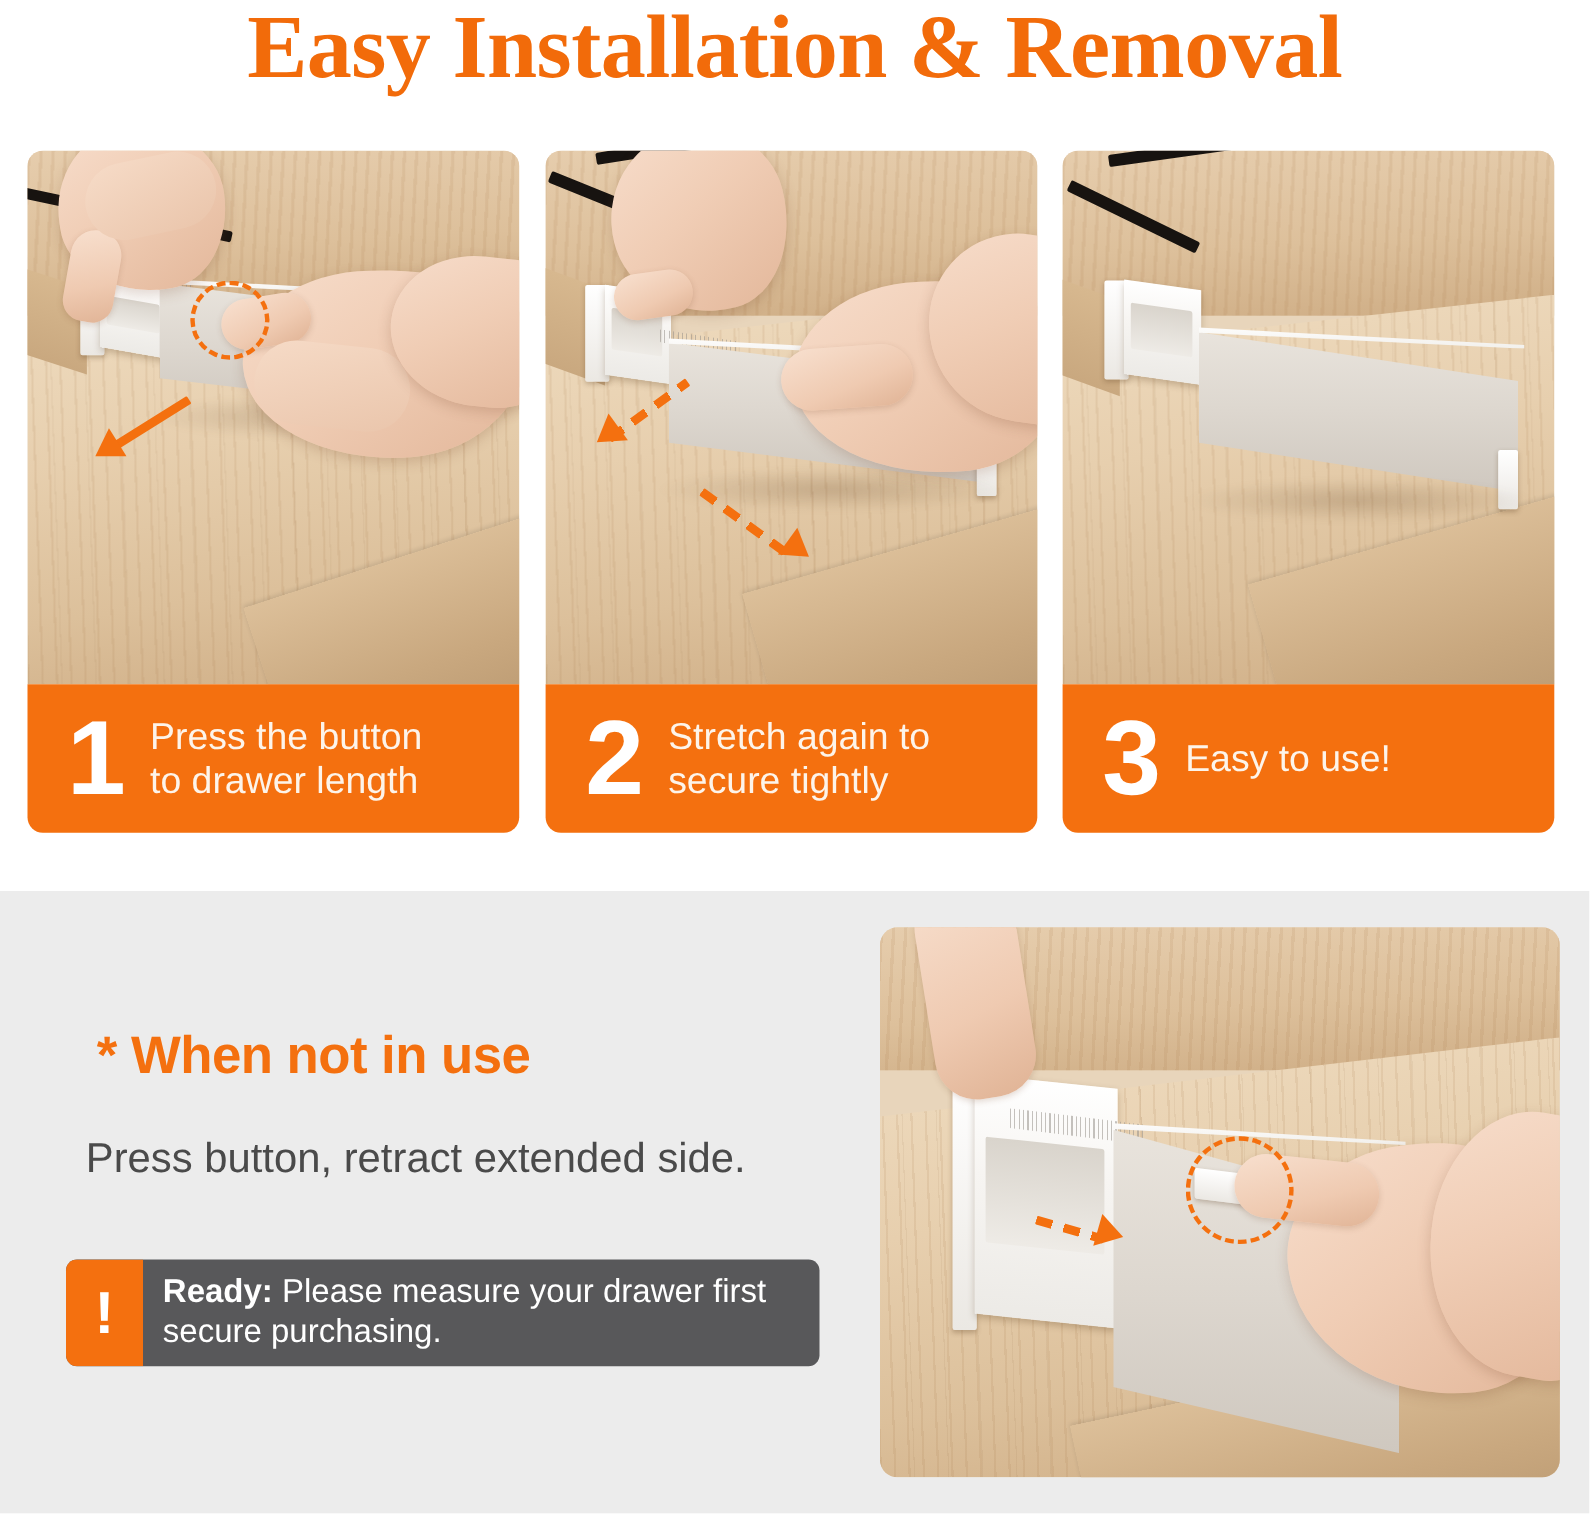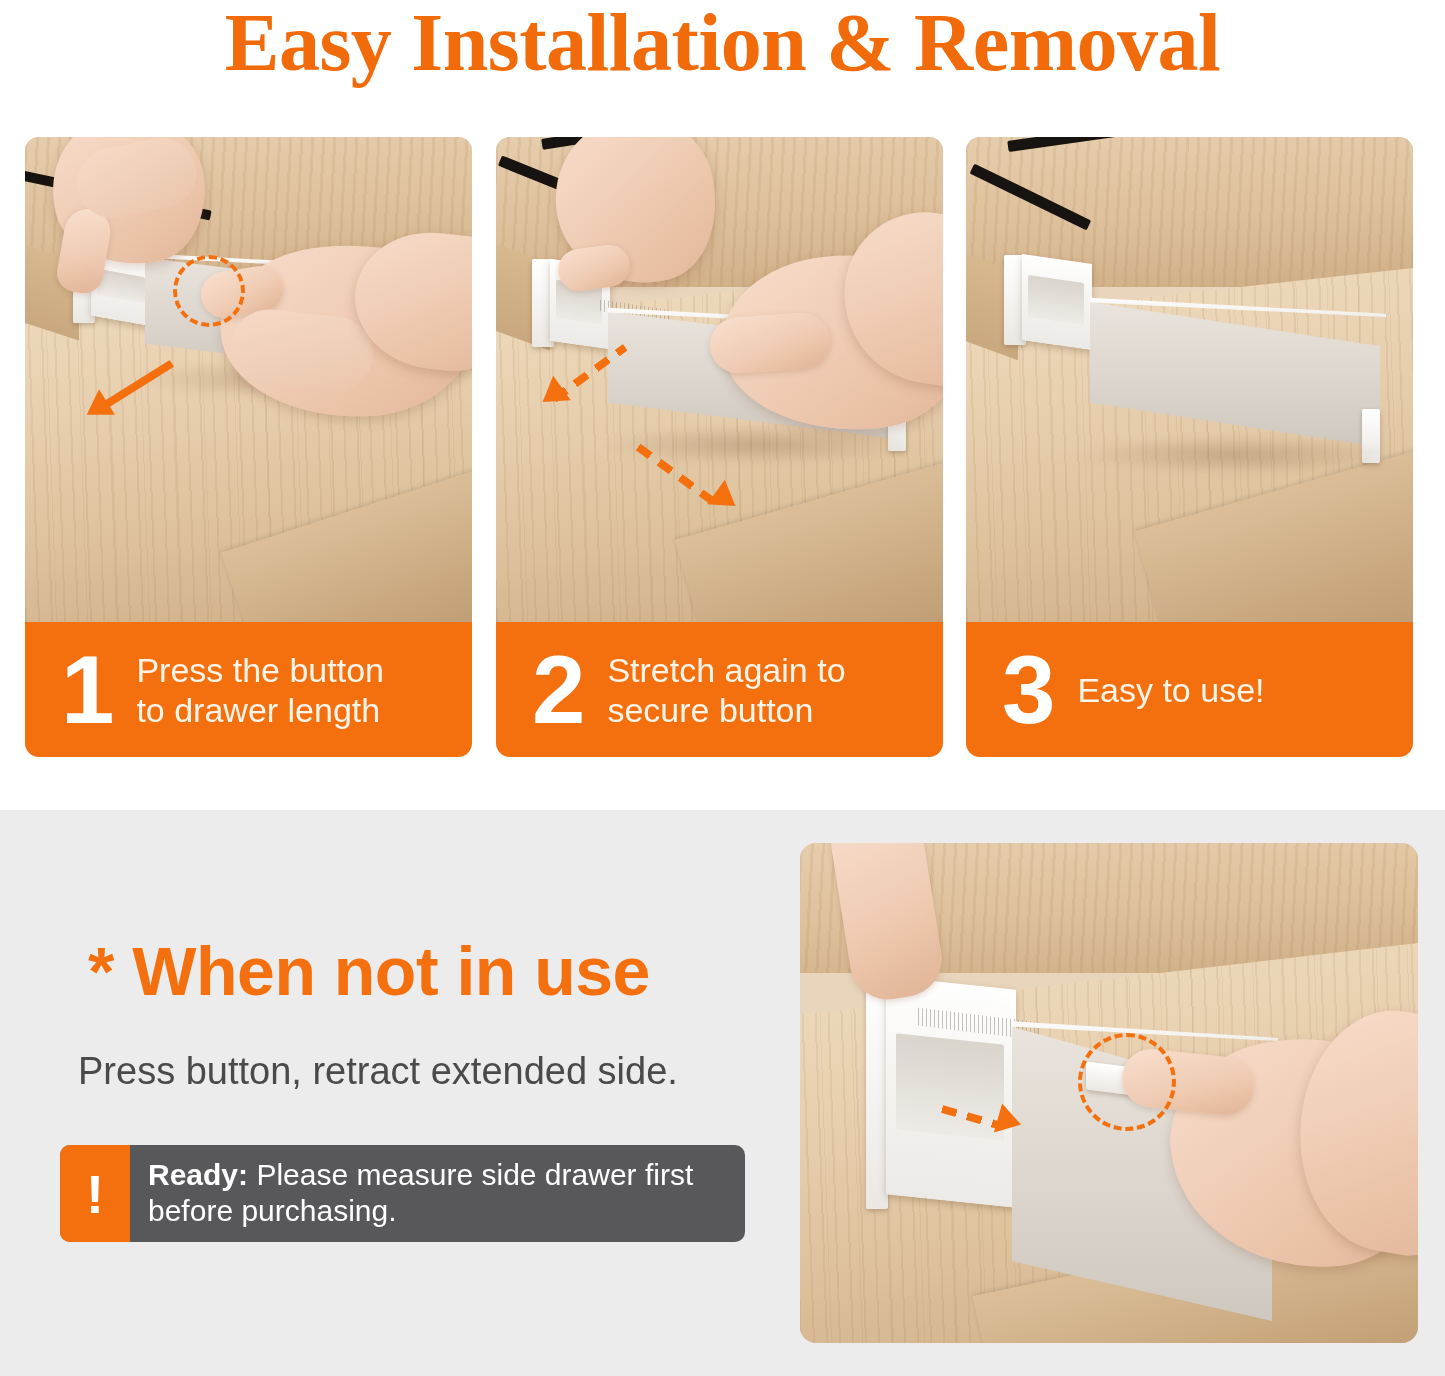--- a/index.html
+++ b/index.html
@@ -171,28 +171,28 @@
   }
   .arrow-head.right{
     border-right:0;border-left:24px solid #F4700F;transform-origin:left center;
   }
 
   
   #bottom-section{position:absolute;left:0;top:810px;width:1445px;height:566px;background:#ececec;}
 
   #when-not-in-use{
     position:absolute;left:88px;top:122px;
-    font-size:68px;font-weight:bold;color:#F4700F;
+    font-size:48px;font-weight:bold;color:#F4700F;
     font-family:"Liberation Sans", sans-serif;
     letter-spacing:-0.5px;white-space:nowrap;
   }
   #retract-subtitle{
     position:absolute;left:78px;top:222px;
     font-size:38px;color:#4a4a4a;
-    font-family:"Liberation Sans", sans-serif;white-space:nowrap;margin-top:18px;
+    font-family:"Liberation Sans", sans-serif;white-space:nowrap;
   }
 
   #note-box{
     position:absolute;left:60px;top:335px;width:685px;height:97px;
     border-radius:10px;background:#58585A;display:flex;align-items:stretch;overflow:hidden;
   }
   #note-badge{
     flex:0 0 70px;background:#F4700F;display:flex;align-items:center;justify-content:center;
   }
   #note-bang{
@@ -290,21 +290,21 @@
         </div>
         <div class="arrow-dashed" style="left:136px;top:290px;width:130px;height:96px;">
           <div class="arrow-line dashed" style="left:6px;top:16px;width:96px;transform:rotate(36deg);"></div>
           <div class="arrow-head right" style="left:84px;top:50px;transform:rotate(36deg);"></div>
         </div>
       </div>
     </div>
     <div class="caption-bar">
       <div class="step-num">2</div>
       <div class="step-text">Stretch again to
-secure button</div>
+secure tightly</div>
     </div>
   </div>
 
   <div class="step-card" id="step-card-3">
     <div class="photo">
       <div class="scene">
         <div class="wood-top"></div>
         <div class="seam" style="left:6px;top:26px;width:130px;height:11px;transform:rotate(26deg);"></div>
         <div class="seam" style="left:42px;top:4px;width:340px;height:11px;transform:rotate(-8deg);"></div>
         <div class="wood-floor" style="clip-path:polygon(0 14%,100% 0,100% 82%,56% 100%,0 100%);"></div>
@@ -330,21 +330,21 @@
 
 <div id="bottom-section">
 
   <div id="when-not-in-use">* When not in use</div>
   <div id="retract-subtitle">Press button, retract extended side.</div>
 
   <div id="note-box">
     <div id="note-badge">
       <span id="note-bang">!</span>
     </div>
-    <div id="note-text"><b>Ready:</b><span> Please measure side drawer first before purchasing.</span></div>
+    <div id="note-text"><b>Ready:</b><span> Please measure your drawer first secure purchasing.</span></div>
   </div>
 
   <div id="bottom-photo">
     <div class="scene">
       <div class="wood-top" style="height:26%;"></div>
       <div class="wood-floor" style="height:80%;clip-path:polygon(0 18%,100% 0,100% 88%,44% 100%,0 100%);"></div>
       <div class="edge-band" style="left:30%;top:80%;width:80%;height:34%;transform:rotate(-12deg);"></div>
 
       <div class="end-cap" style="left:66px;top:136px;width:22px;height:230px;"></div>
       <div class="panel" style="left:86px;top:140px;width:130px;height:218px;transform:skewY(6deg);"></div>

